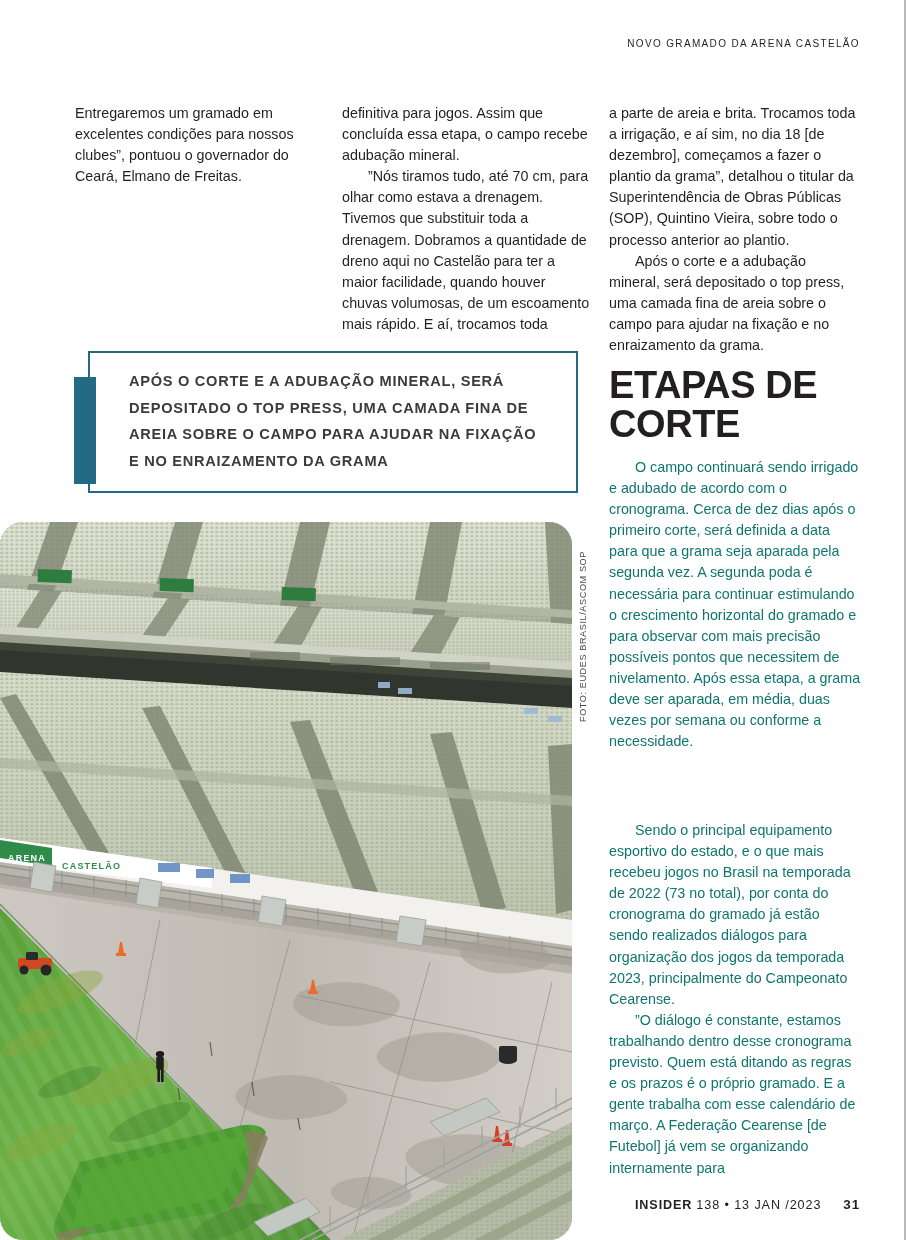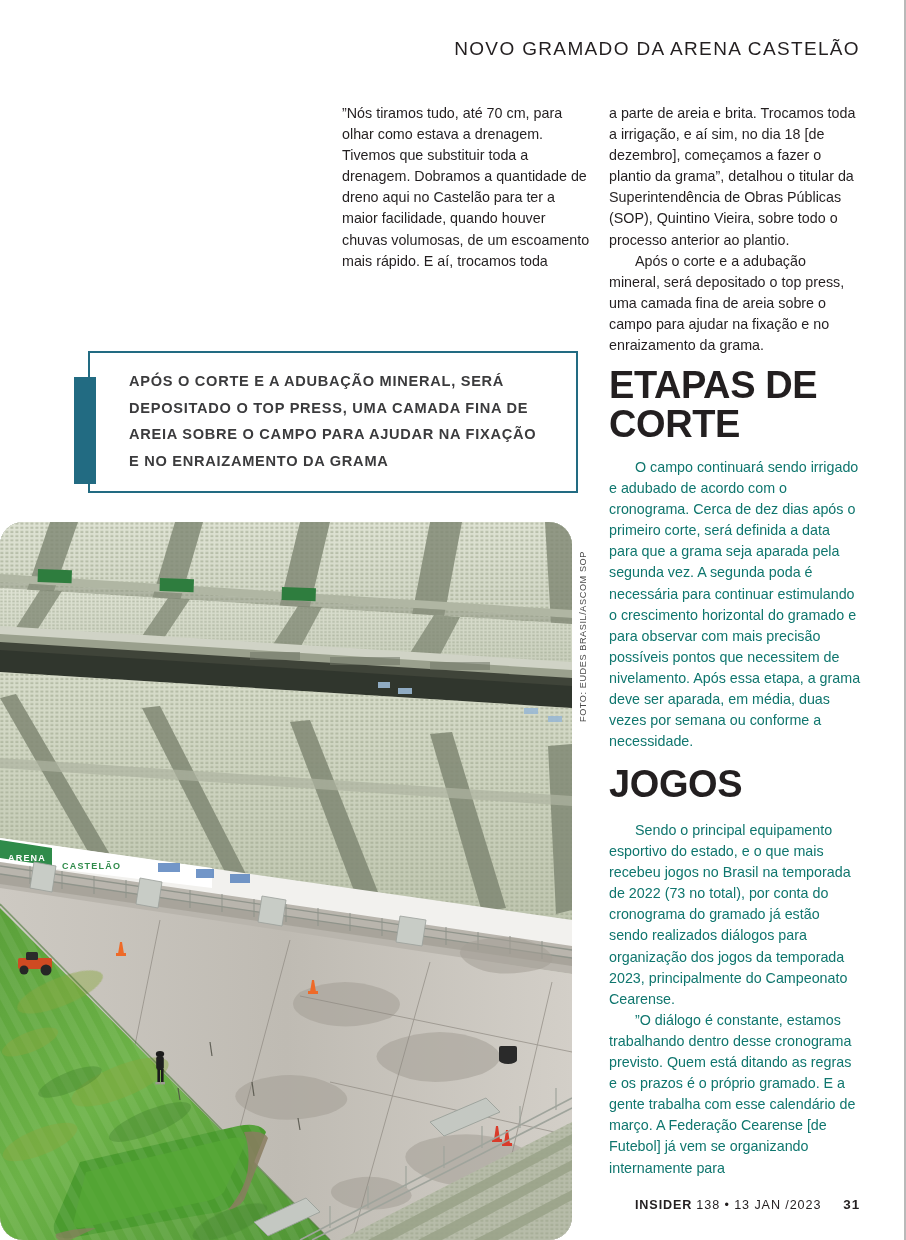--- a/index.html
+++ b/index.html
@@ -19,21 +19,21 @@
     overflow: hidden;
     box-sizing: border-box;
     border-right: 2px solid #b9b9b9;
   }
 
   
   .running-head {
     position: absolute;
     top: 38px;
     right: 44px;
-    font-size: 19px;
+    font-size: 10px;
     letter-spacing: 1.35px;
     color: #231f20;
     font-weight: 400;
     text-transform: uppercase;
     white-space: nowrap;
   }
 
   
   .col {
     position: absolute;
@@ -156,42 +156,43 @@
   .footer .pageno { font-weight: bold; margin-left: 22px; font-size: 13.4px; }
 </style>
 </head>
 <body>
 
 <div class="page">
 
   <div class="running-head">NOVO GRAMADO DA ARENA CASTELÃO</div>
 
   <div class="col col-1">
+    <p>Entregaremos um gramado em excelentes condições para nossos clubes”, pontuou o governador do Ceará, Elmano de Freitas.</p>
   </div>
 
   <div class="col col-2">
+    <p>definitiva para jogos. Assim que concluída essa etapa, o campo recebe adubação mineral.</p>
     <p>”Nós tiramos tudo, até 70 cm, para olhar como estava a drenagem. Tivemos que substituir toda a drenagem. Dobramos a quantidade de dreno aqui no Castelão para ter a maior facilidade, quando houver chuvas volumosas, de um escoamento mais rápido. E aí, trocamos toda</p>
   </div>
 
   <div class="col col-3">
     <p>a parte de areia e brita. Trocamos toda a irrigação, e aí sim, no dia 18 [de dezembro], começamos a fazer o plantio da grama”, detalhou o titular da Superintendência de Obras Públicas (SOP), Quintino Vieira, sobre todo o processo anterior ao plantio.</p>
     <p>Após o corte e a adubação mineral, será depositado o top press, uma camada fina de areia sobre o campo para ajudar na fixação e no enraizamento da grama.</p>
   </div>
 
   <div class="pullquote"></div>
   <div class="pullquote-tab"></div>
   <div class="pullquote-text">APÓS O CORTE E A ADUBAÇÃO MINERAL, SERÁ DEPOSITADO O TOP PRESS, UMA CAMADA FINA DE AREIA SOBRE O CAMPO PARA AJUDAR NA FIXAÇÃO E NO ENRAIZAMENTO DA GRAMA</div>
 
   <div class="sec-head sec-head-etapas">ETAPAS DE CORTE</div>
 
   <div class="sec-body sec-body-etapas">
     <p>O campo continuará sendo irrigado e adubado de acordo com o cronograma. Cerca de dez dias após o primeiro corte, será definida a data para que a grama seja aparada pela segunda vez. A segunda poda é necessária para continuar estimulando o crescimento horizontal do gramado e para observar com mais precisão possíveis pontos que necessitem de nivelamento. Após essa etapa, a grama deve ser aparada, em média, duas vezes por semana ou conforme a necessidade.</p>
   </div>
 
-  <div class="sec-head sec-head-jogos">JOGOS</div>
 
   <div class="sec-body sec-body-jogos">
     <p>Sendo o principal equipamento esportivo do estado, e o que mais recebeu jogos no Brasil na temporada de 2022 (73 no total), por conta do cronograma do gramado já estão sendo realizados diálogos para organização dos jogos da temporada 2023, principalmente do Campeonato Cearense.</p>
     <p>”O diálogo é constante, estamos trabalhando dentro desse cronograma previsto. Quem está ditando as regras e os prazos é o próprio gramado. E a gente trabalha com esse calendário de março. A Federação Cearense [de Futebol] já vem se organizando internamente para</p>
   </div>
 
   <div class="photo">
     <svg viewBox="0 0 572 718" preserveAspectRatio="xMidYMid slice" aria-hidden="true">
       <defs>
         <linearGradient id="gSeatUpper" x1="0" y1="0" x2="0" y2="1">

